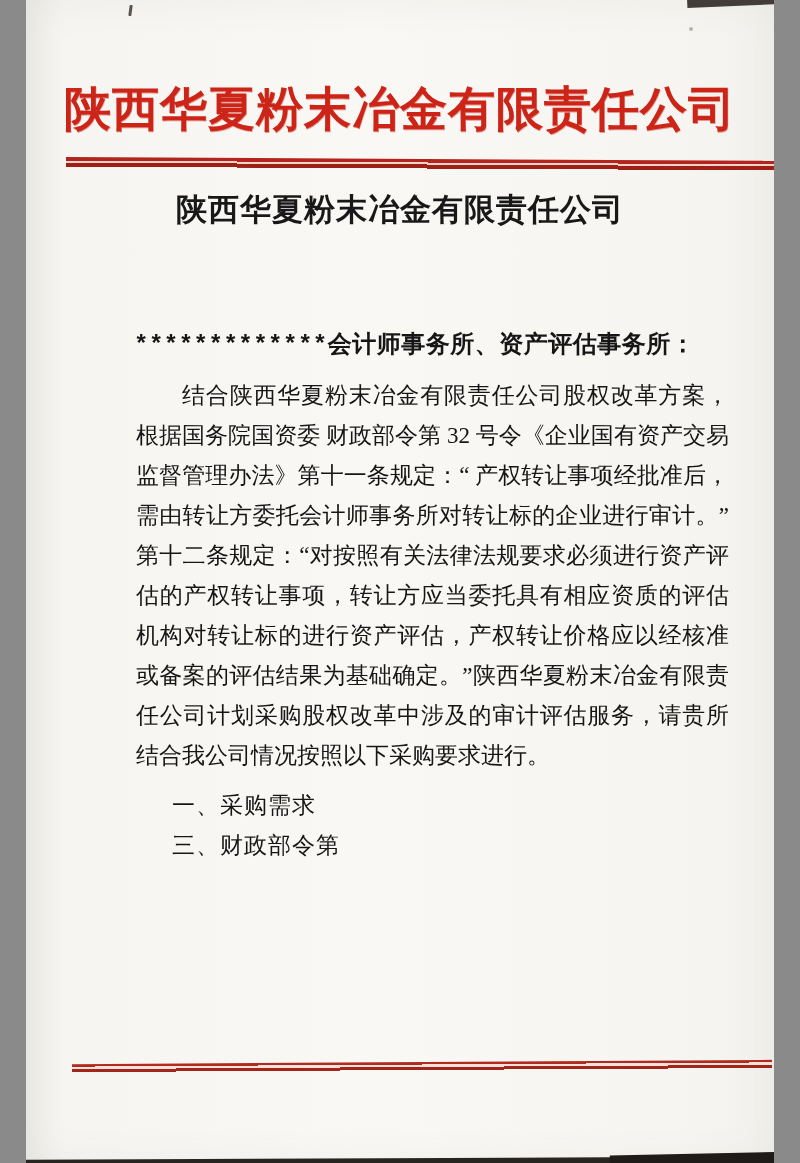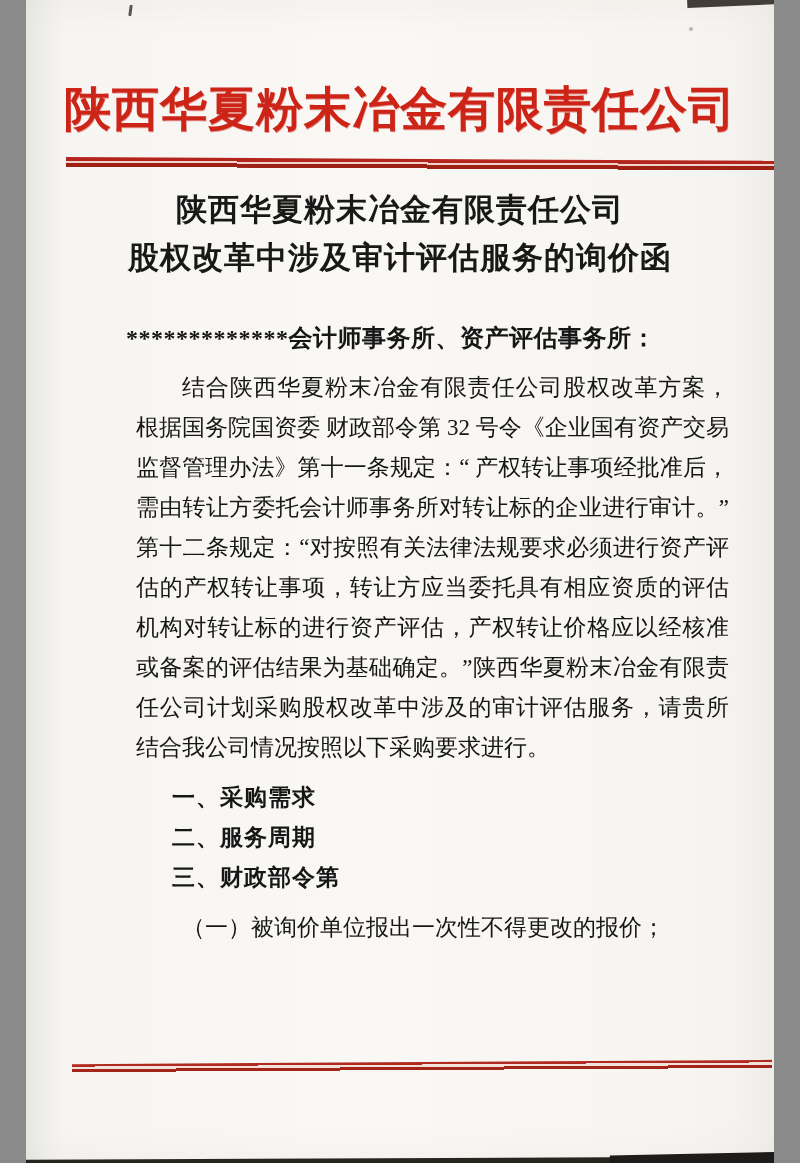--- a/index.html
+++ b/index.html
@@ -70,31 +70,32 @@
     left: 100px;
     width: 613px;
     font-size: 23px;
     line-height: 40px;
     color: #161616;
     text-align: justify;
   }
   .salutation {
     font-weight: 700;
     font-size: 24px;
-    margin: 0;
+    margin: 8px;
     letter-spacing: 0.5px;
+    font-family: Liberation Mono, monospace;
   }
   .para {
     margin: 10px;
     text-indent: 2em;
   }
   .sec-heading {
     margin: 0;
     text-indent: 2em;
-    font-weight: 700;
+    font-weight: 400;
     font-size: 23px;
     letter-spacing: 1px;
   }
 
   
   .footer-rule {
     position: absolute;
     top: 1062px;
     left: 46px;
     width: 700px;
@@ -164,34 +165,31 @@
 
   <div class="speck-1"></div>
   <div class="speck-2"></div>
   <div class="scan-edge-top-right"></div>
 
   <div class="letterhead">陕西华夏粉末冶金有限责任公司</div>
   <div class="header-rule"></div>
 
   <div class="doc-title">
     <div>陕西华夏粉末冶金有限责任公司</div>
-    <div>股权改革中涉及审计评估服务的询价函</div>
   </div>
 
   <div class="body-block">
     <p class="salutation">*************会计师事务所、资产评估事务所：</p>
 
     <p class="para">结合陕西华夏粉末冶金有限责任公司股权改革方案，根据国务院国资委 财政部令第 32 号令《企业国有资产交易监督管理办法》第十一条规定：“ 产权转让事项经批准后，需由转让方委托会计师事务所对转让标的企业进行审计。”第十二条规定：“对按照有关法律法规要求必须进行资产评估的产权转让事项，转让方应当委托具有相应资质的评估机构对转让标的进行资产评估，产权转让价格应以经核准或备案的评估结果为基础确定。”陕西华夏粉末冶金有限责任公司计划采购股权改革中涉及的审计评估服务，请贵所结合我公司情况按照以下采购要求进行。</p>
 
     <p class="sec-heading">一、采购需求</p>
 
-    <p class="sec-heading">二、服务周期</p>
 
     <p class="sec-heading">三、财政部令第</p>
-    <p class="para">（一）被询价单位报出一次性不得更改的报价；</p>
   </div>
 
   <div class="footer-rule"></div>
 
   <div class="scan-edge-bottom"></div>
   <div class="scan-edge-bottom-right"></div>
 
 </div>
 
 </body></html>

